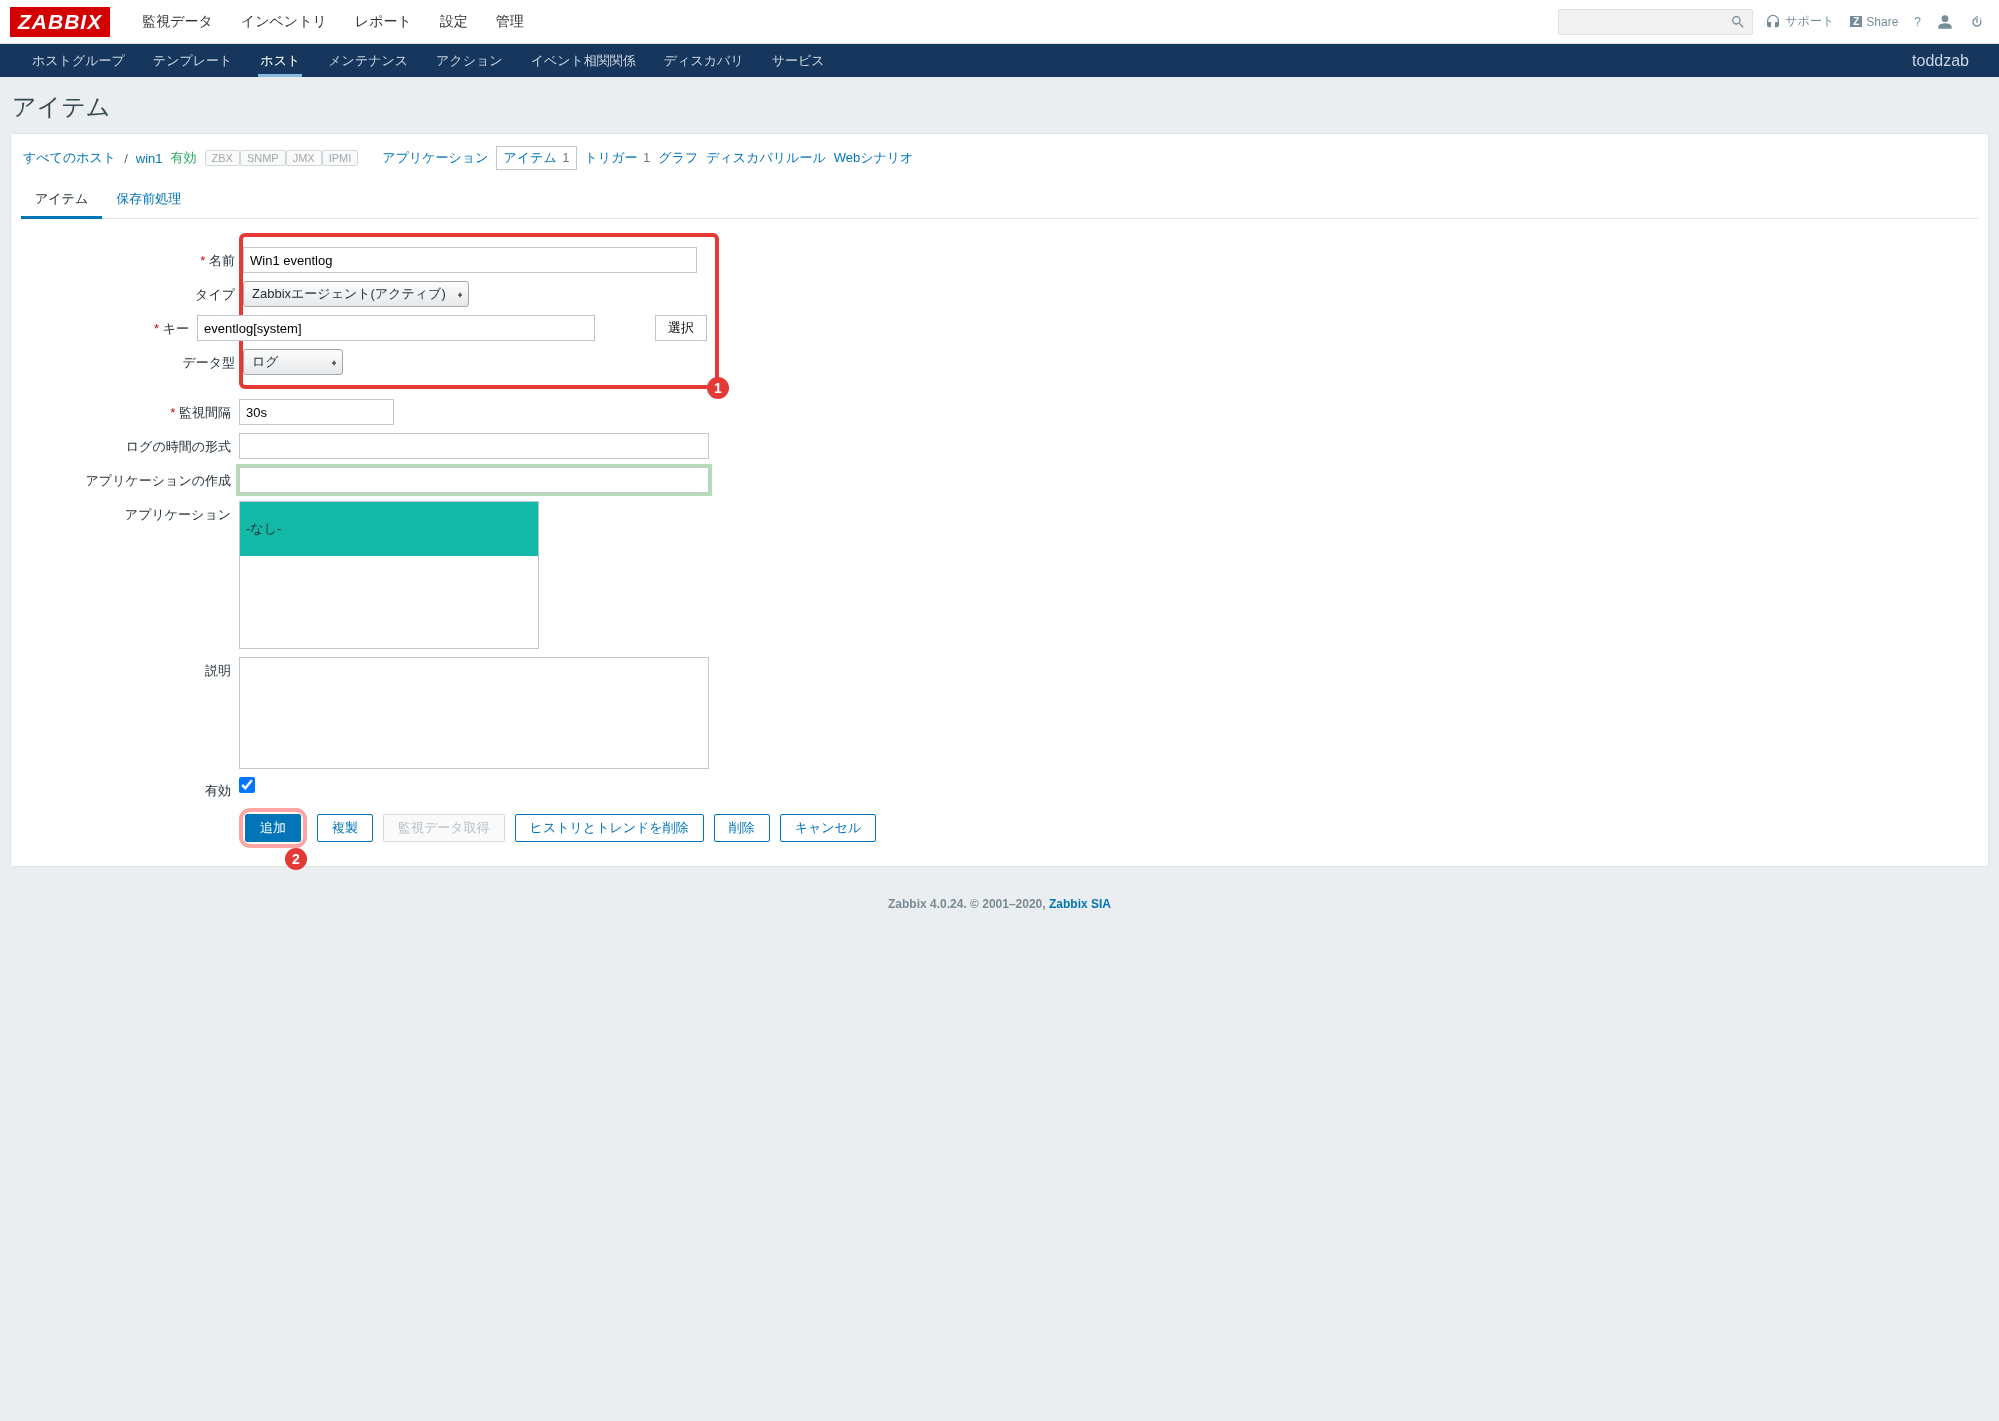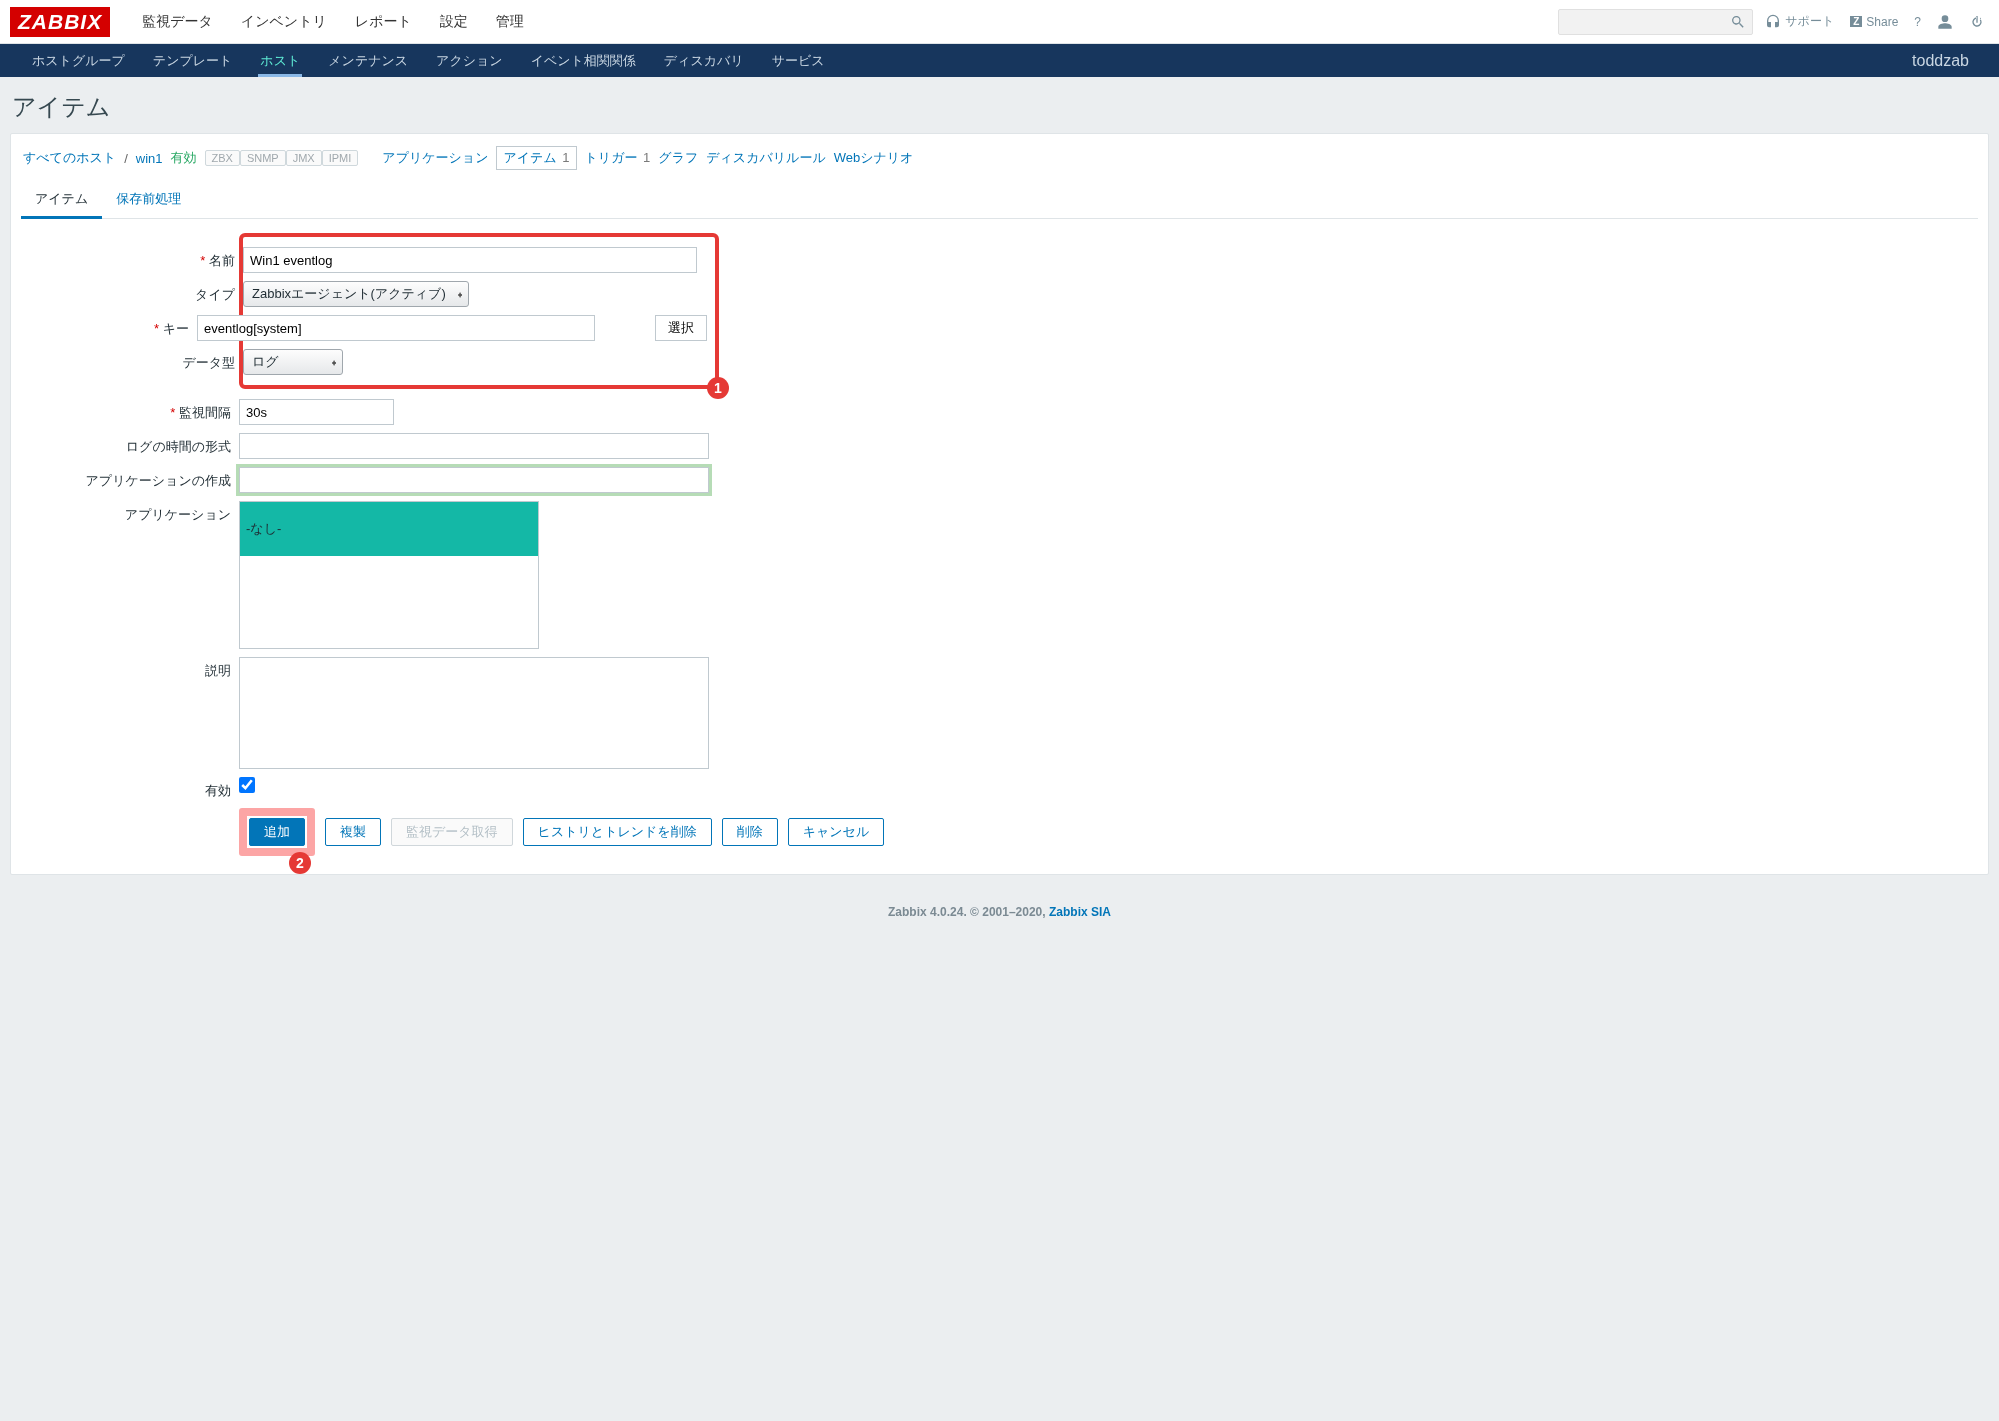--- a/index.html
+++ b/index.html
@@ -6,21 +6,21 @@
 body { font-family: Arial, 'Hiragino Sans', 'Meiryo', sans-serif; font-size: 13px; color: #1f2c33; background: #ebeef0; }
 .topbar { background: #fff; height: 44px; display: flex; align-items: center; padding: 0 10px; border-bottom: 1px solid #dfe4e7; }
 .logo { background: #d40000; color: #fff; font-weight: bold; font-size: 21px; letter-spacing: 1px; padding: 3px 8px; font-style: italic; margin-right: 18px; }
 .topnav-item { color: #333; padding: 0 14px; height: 44px; display: flex; align-items: center; cursor: pointer; font-size: 14px; position: relative; }
 .topnav-item.active::after { content: ''; position: absolute; bottom: -8px; left: 50%; transform: translateX(-50%); border: 8px solid transparent; border-bottom-color: #17365d; }
 .top-right { margin-left: auto; display: flex; align-items: center; gap: 8px; }
 .search-box { width: 195px; height: 26px; background: #f2f2f2; border: 1px solid #e0e0e0; border-radius: 2px; display: flex; align-items: center; padding: 0 6px; }
 .right-link { color: #768d99; font-size: 12px; display: flex; align-items: center; gap: 4px; cursor: pointer; padding: 0 4px; }
 .subbar { background: #17365d; height: 33px; display: flex; align-items: center; padding: 0 18px; }
 .subnav-item { color: #c9d6e2; padding: 0 14px; height: 33px; display: flex; align-items: center; cursor: pointer; font-size: 13px; position: relative; }
-.subnav-item.active { color: #5eead4; }
+.subnav-item.active { color: #ffffff; }
 .subnav-item.active::after { content:''; position:absolute; bottom:0; left:12px; right:12px; height:3px; background:#8ab8e6; }
 .username { margin-left: auto; color: #c9d6e2; padding: 0 12px; font-size: 16px; }
 .page-title { font-size: 24px; color: #364850; padding: 14px 12px 10px; }
 .content-box { background: #fff; border: 1px solid #dfe4e7; border-radius: 2px; margin: 0 10px 10px; padding: 10px 10px 18px; }
 .breadcrumb { padding: 2px 0 12px 2px; display: flex; align-items: center; gap: 8px; font-size: 13px; }
 .bc-link { color: #0275b8; cursor: pointer; }
 .bc-sep { color: #666; }
 .bc-status { color: #2aa965; }
 .bc-chip { border: 1px solid #cfd8dc; background: #fafafa; color: #a0a8ad; padding: 1px 6px; font-size: 11px; border-radius: 2px; }
 .bc-count { color: #7a7a7a; margin-left: 2px; }
@@ -47,21 +47,21 @@
 .listbox .opt { padding: 18px 6px; background: #14b8a6; }
 .tarea { width: 470px; height: 112px; border: 1px solid #c0c9cf; background: #fff; resize: none; }
 .cb { width: 16px; height: 16px; }
 .highlight-box { border: 4px solid #e53935; border-radius: 6px; padding: 6px 8px; position: relative; }
 .badge-num { position: absolute; width: 22px; height: 22px; border-radius: 50%; background: #e53935; color: #fff; display:flex; align-items:center; justify-content:center; font-weight:bold; font-size:14px; }
 .green-outline { outline: 3px solid #b6dcb6; }
 .action-row { display:flex; gap:10px; padding: 4px 0 0 218px; align-items:center; position:relative; }
 .btn { height: 28px; padding: 0 14px; border: 1px solid #0275b8; background:#fff; color:#0275b8; font-size:13px; cursor:pointer; border-radius:2px; }
 .btn-primary { background:#0275b8; color:#fff; }
 .btn-disabled { color:#b3bfc6; border-color:#d0d7db; background:#fafafa; cursor:default; }
-.add-highlight { border:8px solid #fca5a5; border-radius:3px; padding:2px; display:inline-block; position:relative; }
+.add-highlight { border:4px solid #fca5a5; border-radius:11px; padding:2px; display:inline-block; position:relative; }
 .footer { text-align:center; color:#7b8a93; font-size:12px; padding: 20px 0 10px; font-weight: bold; }
 .footer a { color:#0275b8; text-decoration:none; }
 svg.ico { width:16px; height:16px; fill:#768d99; }
 </style>
 </head>
 <body>
 
 <div class="topbar">
   <div class="logo">ZABBIX</div>
   <div class="topnav-item">監視データ</div>

